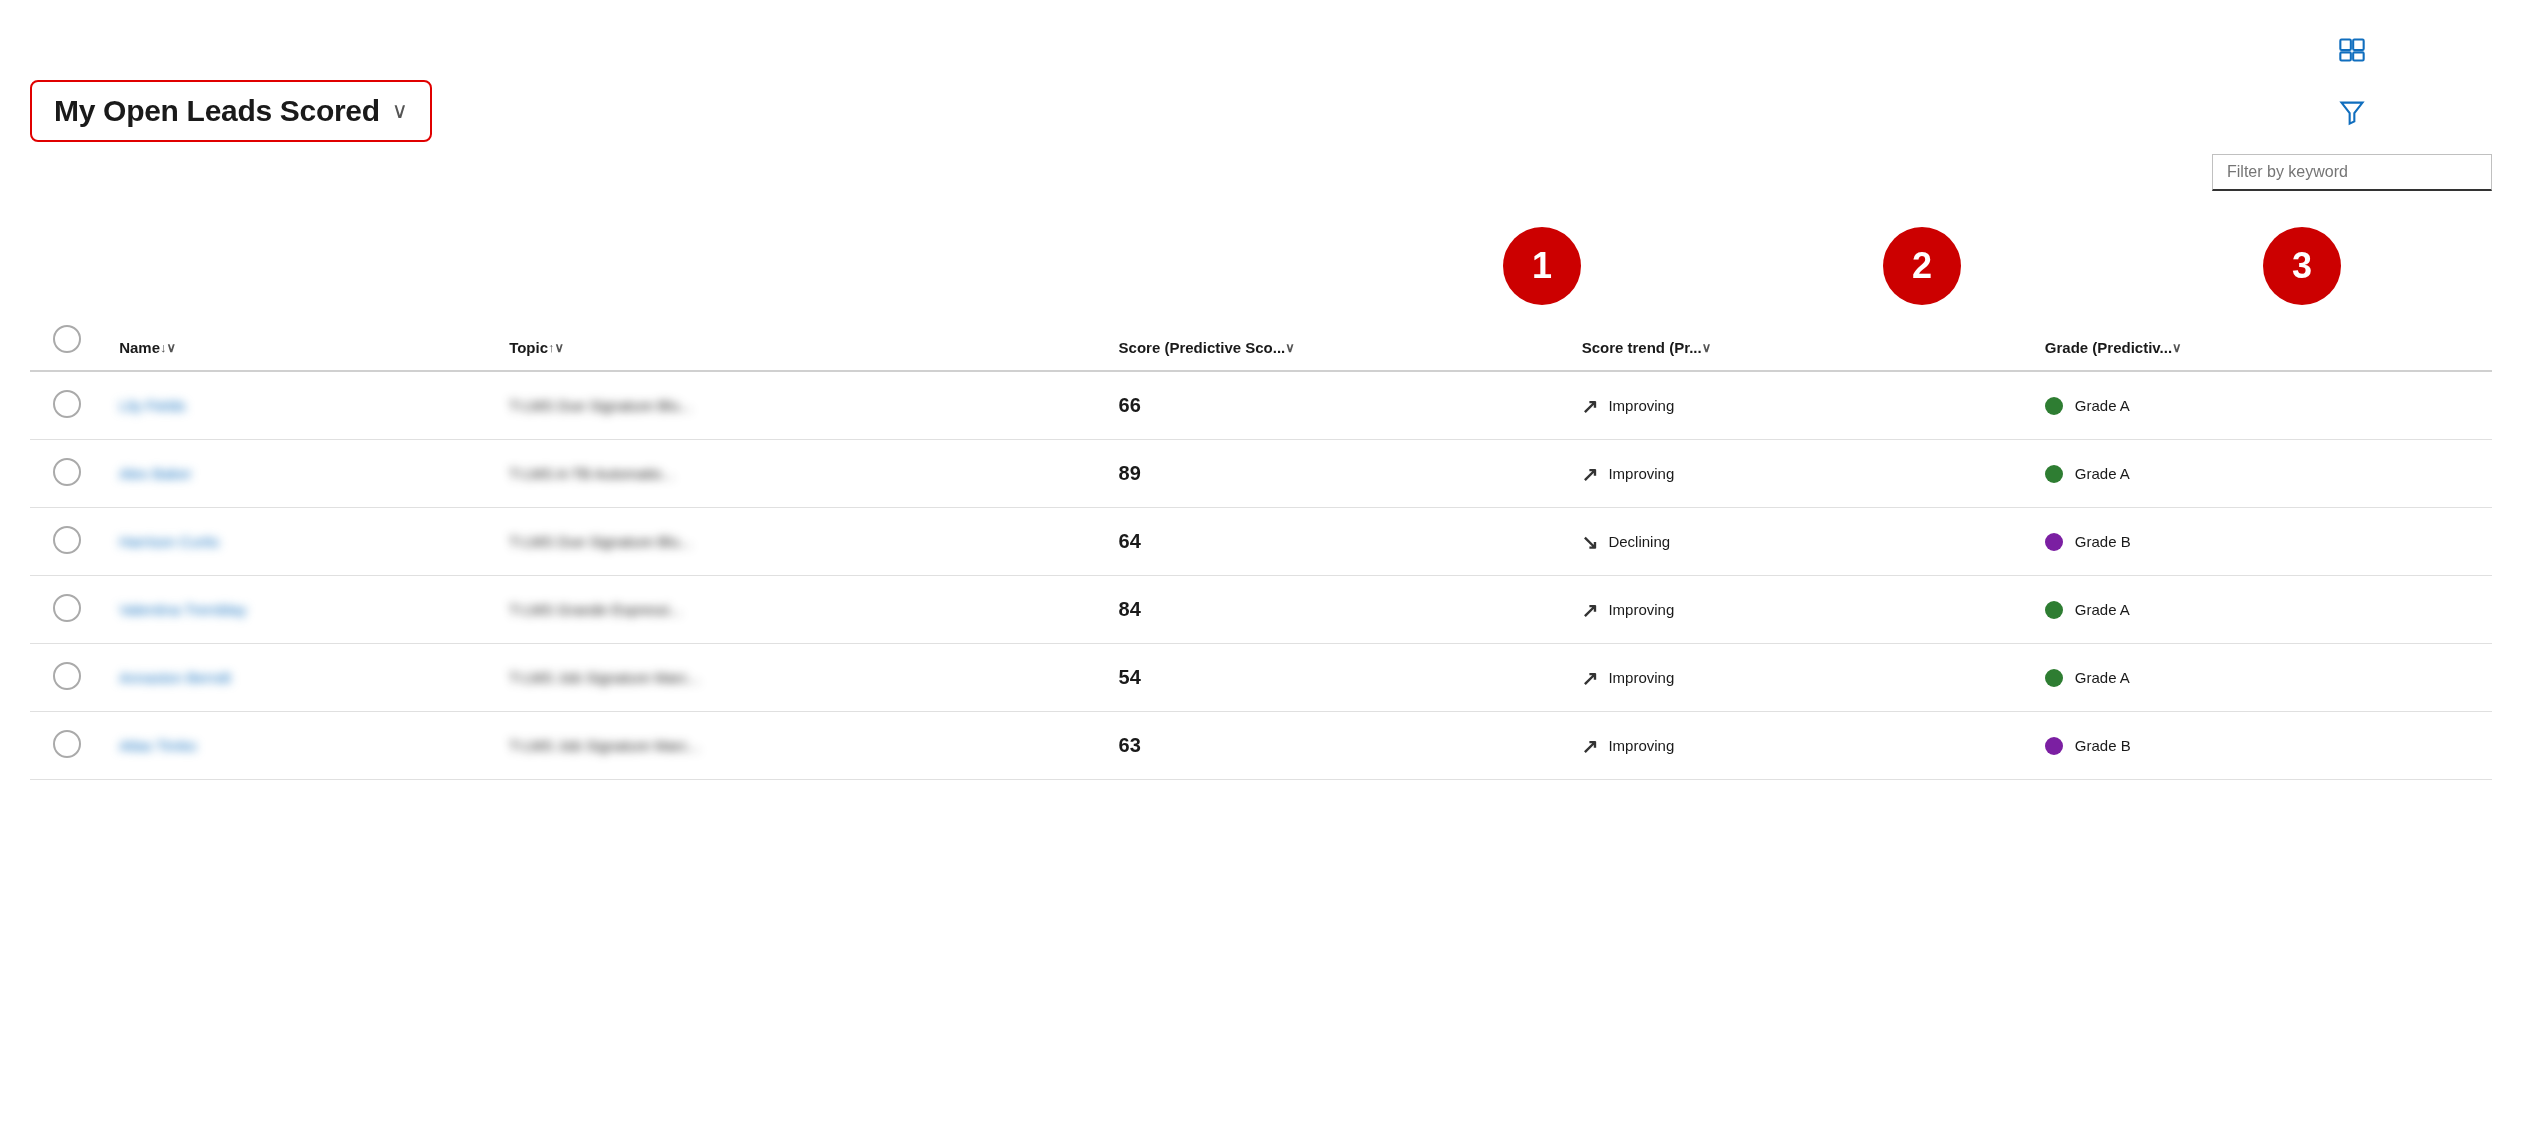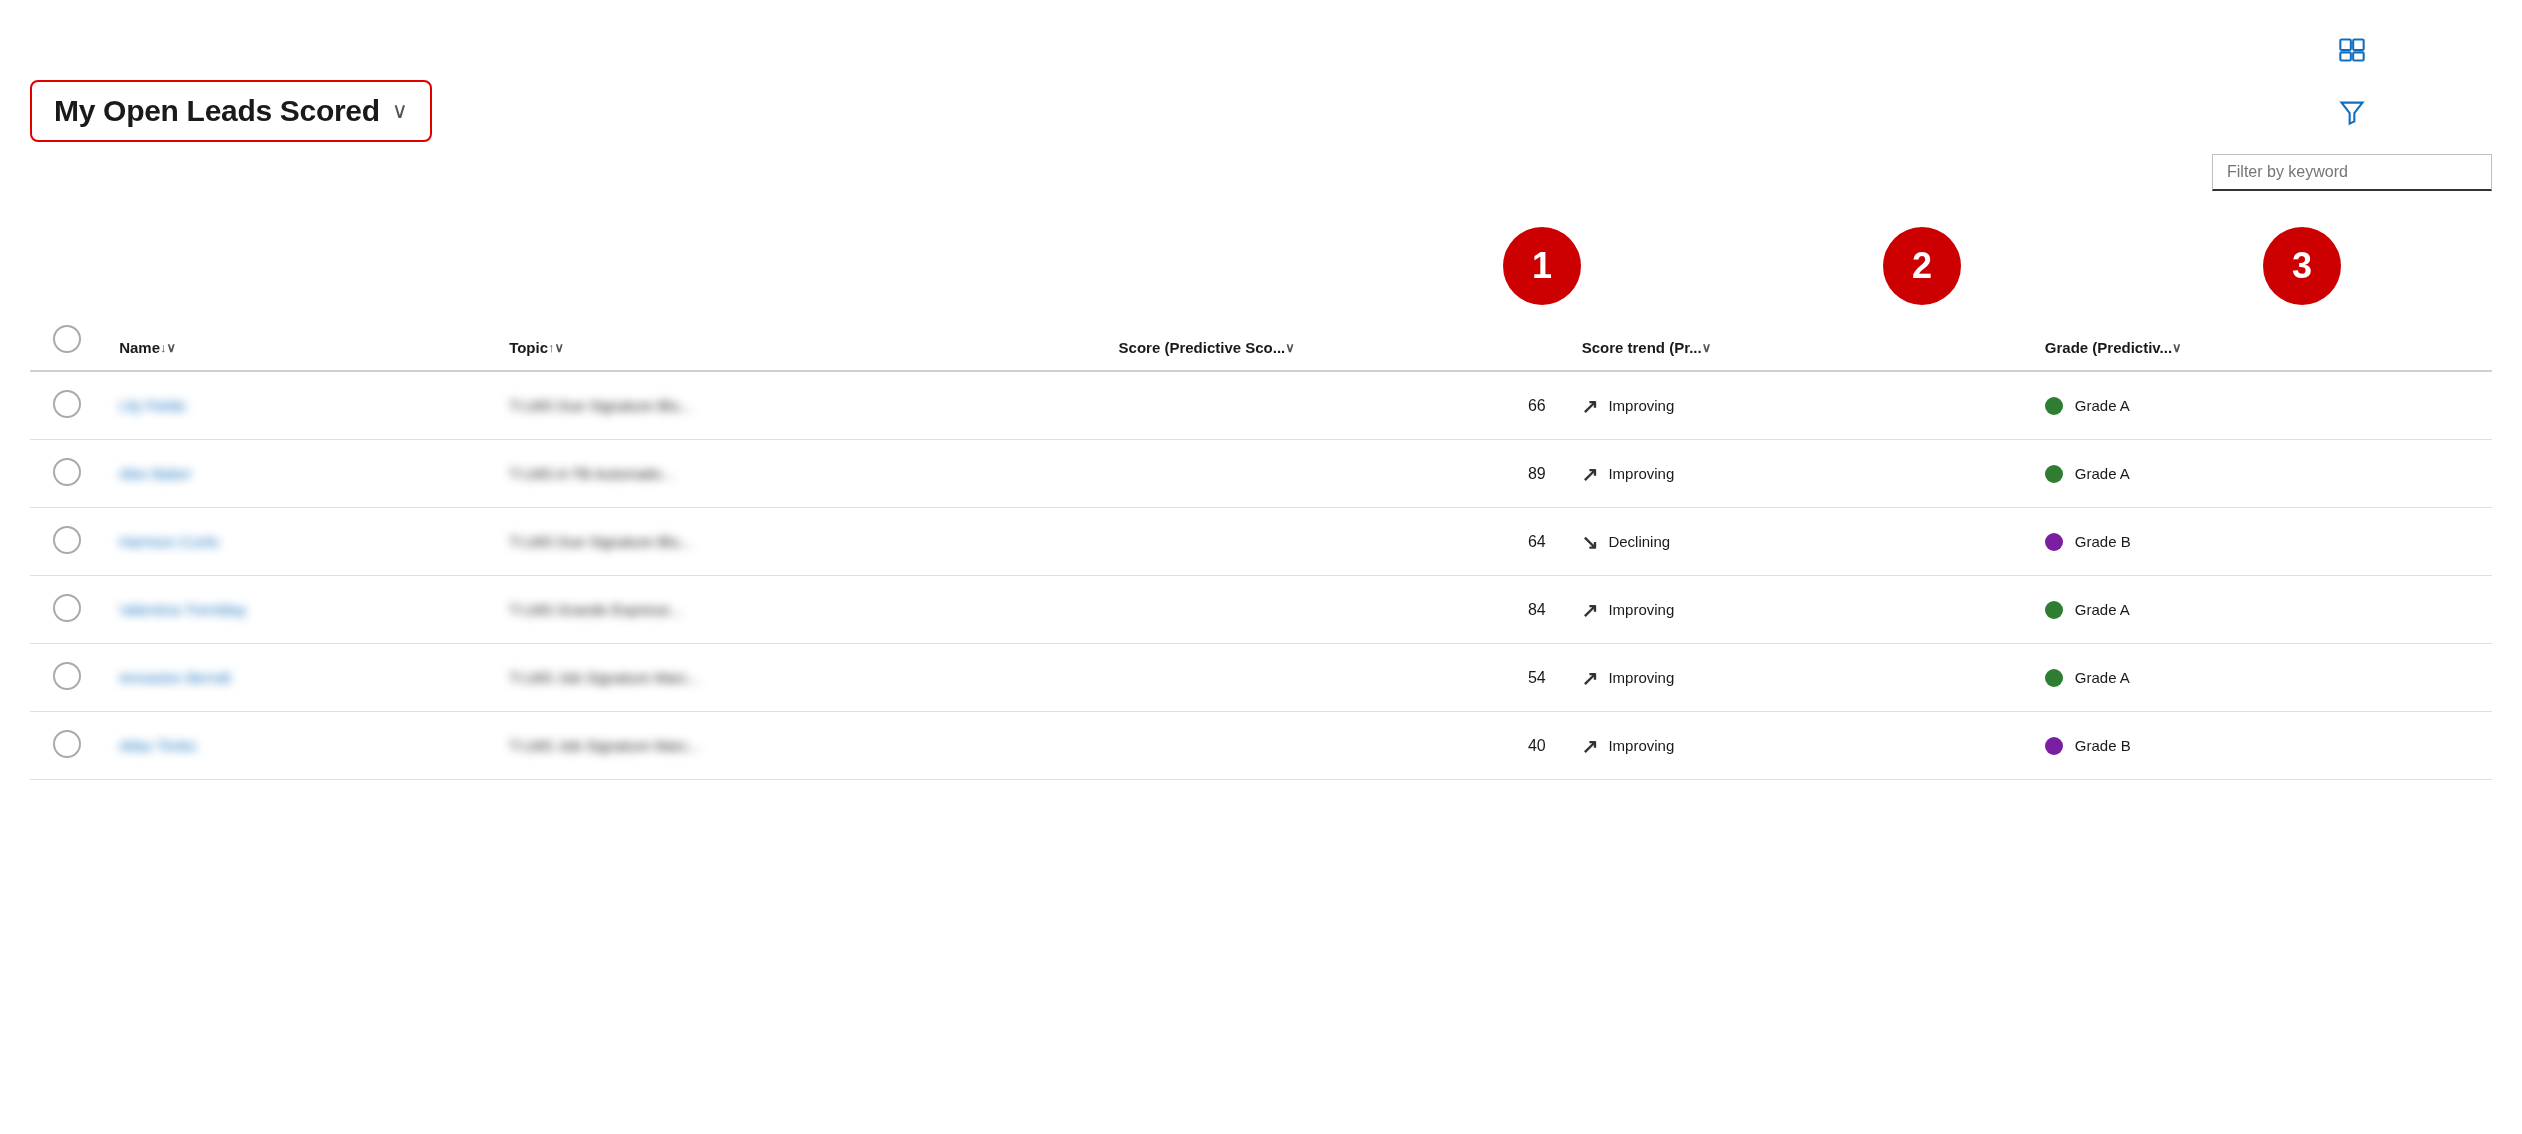--- a/index.html
+++ b/index.html
@@ -188,23 +188,23 @@
       font-size: 15px;
     }
 
     .blurred {
       filter: blur(5px);
       user-select: none;
       pointer-events: none;
     }
 
     .score-value {
-      font-size: 16px;
-      font-weight: 400;
-      text-align: right;
+      font-size: 20px;
+      font-weight: 700;
+      text-align: left;
       padding-right: 20px;
     }
 
     .trend-cell {
       display: flex;
       align-items: center;
       gap: 10px;
     }
 
     .trend-arrow {
@@ -514,21 +514,21 @@
       <td class="col-checkbox">
         <span class="checkbox-circle"></span>
       </td>
       <td class="col-name">
         <a class="name-link blurred" href="#">Atlas Timko</a>
       </td>
       <td class="col-topic">
         <span class="blurred">T-LMS Job Signature Marc...</span>
       </td>
       <td class="col-score score-value">
-        <span>40</span>
+        <span>63</span>
       </td>
       <td class="col-trend">
         <div class="trend-cell">
           <span class="trend-arrow up">↗</span>
           <span>Improving</span>
         </div>
       </td>
       <td class="col-grade">
         <div class="grade-cell">
           <span class="grade-dot purple"></span>

